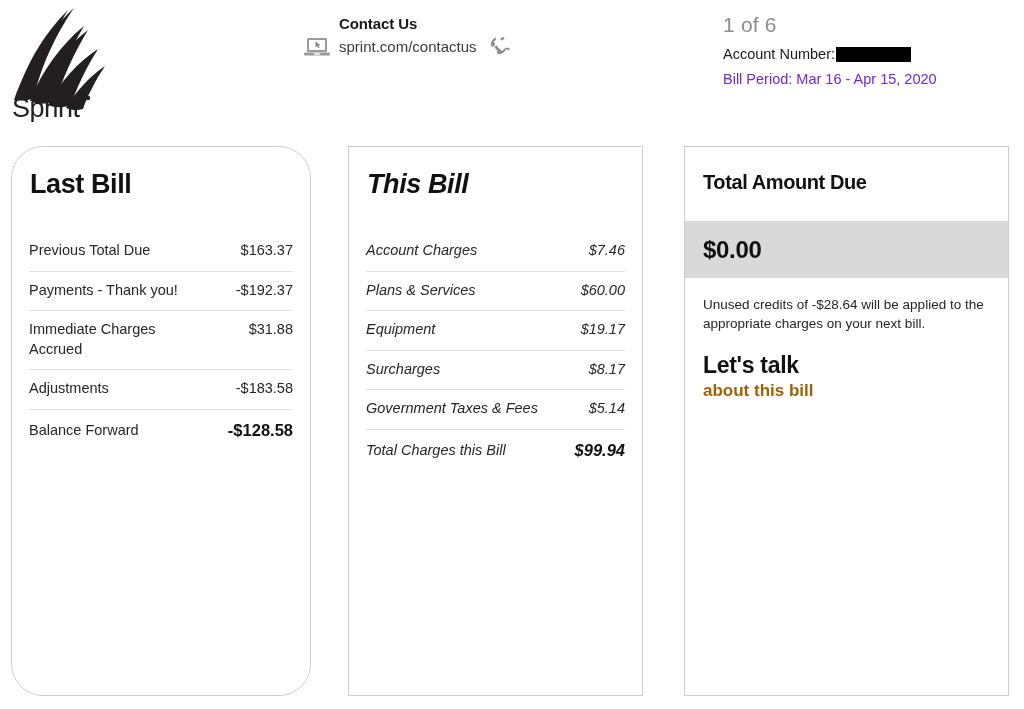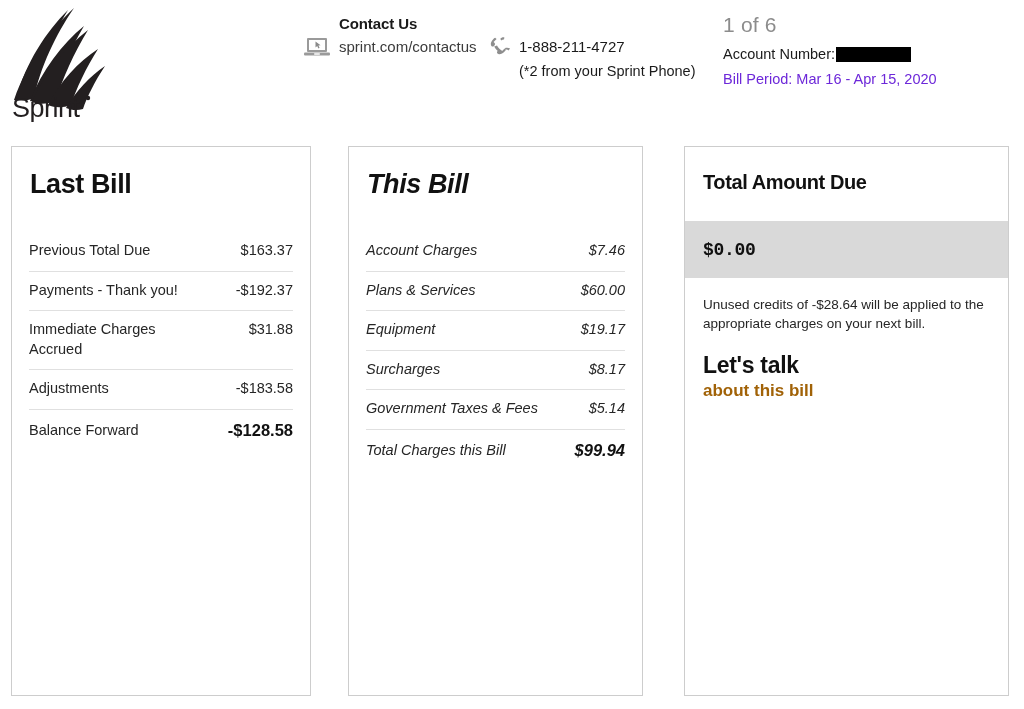--- a/index.html
+++ b/index.html
@@ -122,21 +122,21 @@
     top: 146px;
   }
   .card {
     position: absolute;
     top: 0;
     background: #ffffff;
     border: 1px solid #cdcdcd;
     box-sizing: border-box;
     height: 550px;
   }
-  .card-last   { left: 11px;  width: 300px; }
+  .card-last   { left: 11px;  width: 300px; border-radius: 32px; }
   .card-this   { left: 348px; width: 295px; font-style: italic; }
   .card-total  { left: 684px; width: 325px; }
 
   .card-title {
     font-size: 27px;
     font-weight: bold;
     color: #111111;
     letter-spacing: -0.4px;
   }
   .card-last .card-title,
@@ -182,25 +182,24 @@
   .amount-band {
     margin-top: 27px;
     background: #d9d9d9;
     height: 57px;
     display: flex;
     align-items: center;
     padding-left: 18px;
     box-sizing: border-box;
   }
   .amount-value {
-    font-size: 18px;
+    font-size: 24px;
     font-weight: bold;
     color: #111111;
     letter-spacing: -0.3px;
-    font-family: Liberation Mono, monospace;
   }
   .credit-note {
     margin: 17px 18px 0 18px;
     font-size: 13.5px;
     color: #262626;
     line-height: 1.42;
   }
   .lets-talk {
     margin: 20px 0 0 18px;
     font-size: 23px;
@@ -253,24 +252,20 @@
   </div>
 
   <div class="phone-block">
     <svg class="phone-icon" viewBox="0 0 22 22" xmlns="http://www.w3.org/2000/svg">
       <path d="M4.2 2.2 C2.4 4.0 1.4 6.4 2.0 8.2 C2.5 9.8 4.0 10.0 5.0 9.0 C6.0 8.0 6.4 6.8 5.6 6.0 L4.6 5.0 L7.6 2.0 L6.4 0.9 C5.8 0.4 5.0 1.4 4.2 2.2 Z" fill="#8e8e8e"></path>
       <path d="M12.6 14.4 L11.6 13.4 C10.8 12.6 9.6 13.0 8.6 14.0 C7.6 15.0 7.8 16.5 9.4 17.0 C11.2 17.6 13.6 16.6 15.4 14.8 C16.2 14.0 17.2 13.2 16.7 12.6 L15.6 11.4 Z" fill="#8e8e8e"></path>
       <path d="M5.2 9.4 C6.6 12.2 9.0 14.6 11.8 16.0 L13.6 14.2 C11.4 13.0 9.2 10.8 8.0 8.6 Z" fill="#8e8e8e"></path>
       <path d="M16.0 11.0 C18.0 10.4 19.6 10.6 21.0 11.6 L19.6 13.4 C18.6 12.6 17.4 12.4 16.4 12.8 Z" fill="#8e8e8e"></path>
       <path d="M11.2 2.0 C12.2 0.6 13.8 0.0 15.4 0.4 L15.0 2.6 C14.0 2.4 13.2 2.8 12.6 3.4 Z" fill="#8e8e8e"></path>
     </svg>
-    <div class="phone-text">
-      <div class="phone-number">1-888-211-4727</div>
-      <div class="phone-note">(*2 from your Sprint Phone)</div>
-    </div>
   </div>
 
   <div class="account-block">
     <div class="page-count">1 of 6</div>
     <div class="acct-row">
       <span>Account Number:</span>
       <span class="redaction"></span>
     </div>
     <div class="bill-period">Bill Period: Mar 16 - Apr 15, 2020</div>
   </div>

